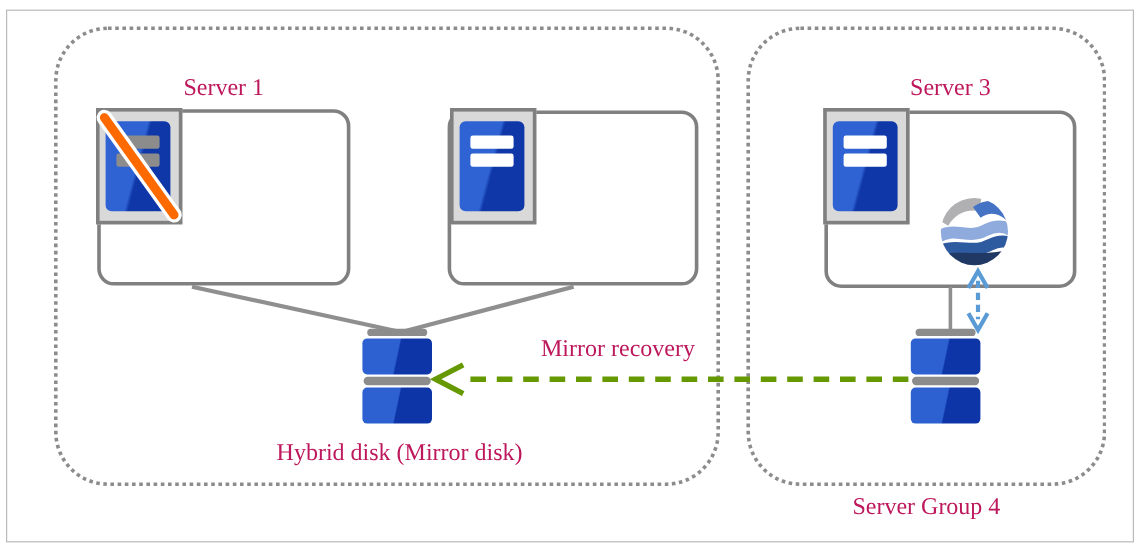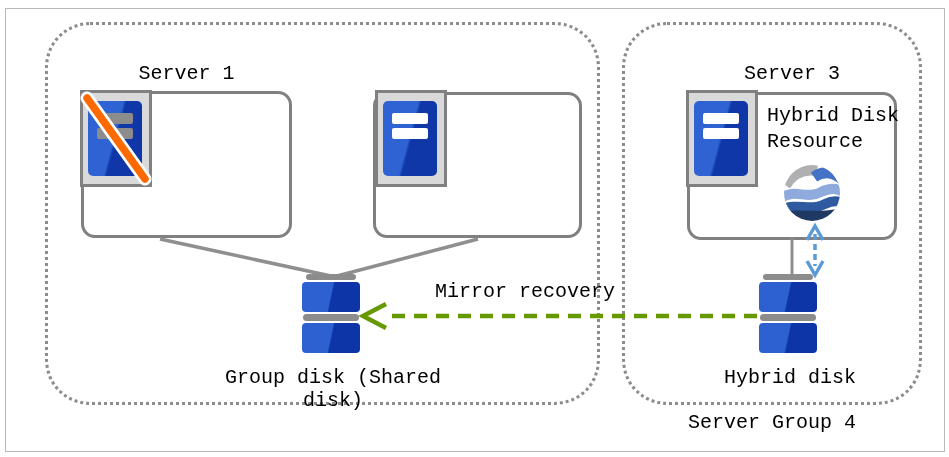--- a/index.html
+++ b/index.html
@@ -1,18 +1,18 @@
 <!DOCTYPE html>
 <html><head>
 <meta charset="utf-8">
 <style>
   html,body{margin:0;padding:0;background:#fff;}
   #canvas{
     position:relative;width:949px;height:457px;background:#ffffff;
-    font-family:Liberation Mono, monospace;color:#000000;overflow:hidden;
+    font-family:Liberation Serif, serif;color:#be185d;overflow:hidden;
   }
   .frame{position:absolute;left:5px;top:8px;width:938px;height:442px;border:1px solid #b9b9b9;}
   .group{position:absolute;border:3px dotted #8c8c8c;border-radius:45px;box-sizing:border-box;}
   #group1{left:45px;top:22px;width:555px;height:383px;}
   #group2{left:622px;top:22px;width:300px;height:383px;}
   .group-label{position:absolute;top:411px;font-size:20px;text-align:center;}
   #group1-label{left:230px;width:200px;}
   #group2-label{left:672px;width:200px;}
   .server-box{position:absolute;border:3px solid #808080;border-radius:14px;background:#fff;box-sizing:border-box;}
   #server1-box{left:81px;top:91px;width:211px;height:147px;}
@@ -38,21 +38,21 @@
   .disk{position:absolute;width:58px;display:flex;flex-direction:column;align-items:center;gap:2px;}
   #disk-shared{left:302px;top:274px;}
   #disk-hybrid{left:759px;top:274px;}
   .disk-cap{width:50px;height:6px;background:#8c8c8c;border-radius:3px;}
   .disk-block{width:58px;height:30px;border-radius:4px;
               background:linear-gradient(102deg,#2d61d2 49%,#0d35a8 51%);}
   .disk-bar{width:56px;height:7px;background:#8c8c8c;border-radius:3.5px;}
   .disk-label{position:absolute;top:366px;font-size:20px;text-align:center;}
   #disk-shared-label{left:208px;width:250px;}
   #disk-hybrid-label{left:690px;width:200px;}
-  .arrow-label{position:absolute;left:415px;top:280px;width:200px;font-size:20px;text-align:right;}
+  .arrow-label{position:absolute;left:415px;top:280px;width:200px;font-size:20px;text-align:center;}
 </style>
 </head>
 <body>
 
 <div id="canvas">
 
   <div class="frame"></div>
 
   <div class="group" id="group1"></div>
   <div class="group" id="group2"></div>
@@ -95,21 +95,20 @@
       <div class="slot s2"></div>
     </div>
   </div>
   <div class="server-icon" id="server3-icon">
     <div class="tower">
       <div class="slot s1"></div>
       <div class="slot s2"></div>
     </div>
   </div>
 
-  <div class="resource-label">Hybrid Disk Resource</div>
 
   <svg class="globe-svg" viewBox="0 0 58 58">
     <defs>
         <clipPath id="gclip">
           <circle cx="29" cy="29" r="28"></circle>
         </clipPath>
       </defs>
     <g clip-path="url(#gclip)">
       <rect width="58" height="58" fill="#ffffff"></rect>
       <path d="M2,21 C10,8 22,4 34,6" fill="none" stroke="#b0b0b3" stroke-width="12"></path>
@@ -126,20 +125,19 @@
     <div class="disk-bar"></div>
     <div class="disk-block"></div>
   </div>
   <div class="disk" id="disk-hybrid">
     <div class="disk-cap"></div>
     <div class="disk-block"></div>
     <div class="disk-bar"></div>
     <div class="disk-block"></div>
   </div>
 
-  <div class="disk-label" id="disk-shared-label">Group disk (Shared disk)</div>
-  <div class="disk-label" id="disk-hybrid-label">Hybrid disk</div>
+  <div class="disk-label" id="disk-shared-label">Hybrid disk (Mirror disk)</div>
 
   <div class="arrow-label">Mirror recovery</div>
 
   <div class="group-label" id="group2-label">Server Group 4</div>
 
 </div>
 
 </body></html>

